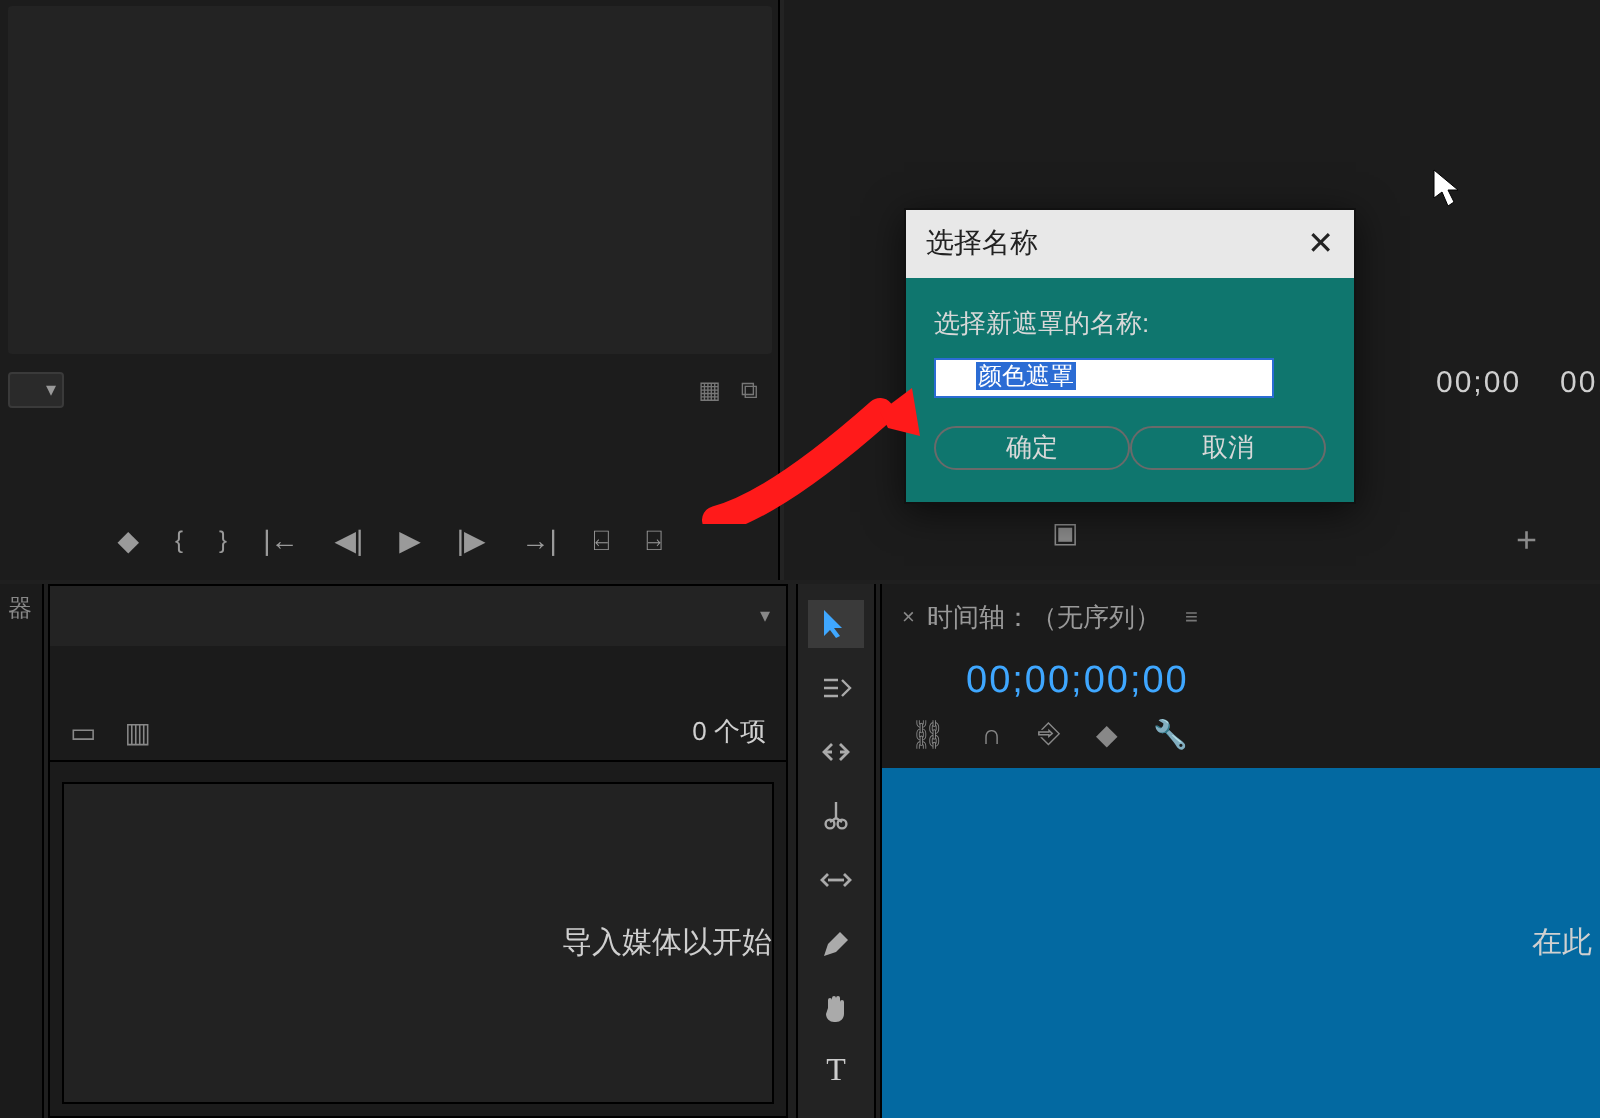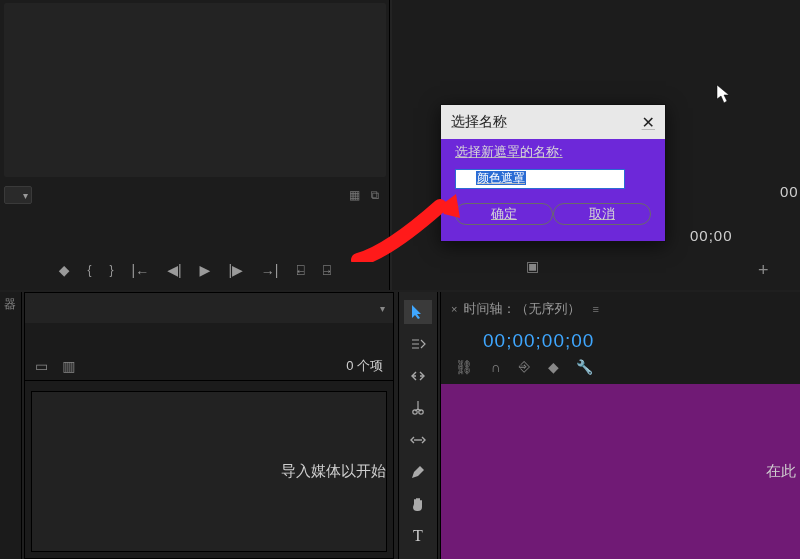--- a/index.html
+++ b/index.html
@@ -15,21 +15,21 @@
   .ctrl-row { position: absolute; left: 0; top: 183px; width: 100%; height: 24px; display: flex; align-items: center; }
   .ctrl-row .combo { margin-left: 4px; width: 28px; height: 18px; background: #2a2a2a; border: 1px solid #3a3a3a; border-radius: 2px; display: flex; align-items: center; justify-content: flex-end; padding-right: 3px; color: #999; font-size: 10px; }
   .ctrl-row .spacer { flex: 1; }
   .ctrl-row .ic { margin-right: 10px; color: #777; font-size: 12px; }
 
   .transport { position: absolute; left: 0; top: 255px; width: 390px; height: 30px; display: flex; align-items: center; justify-content: center; gap: 18px; color: #888; }
   .transport .ticon { font-size: 14px; color: #9a9a9a; }
   .transport .ticon.small { font-size: 12px; }
 
   .tc-right { position: absolute; top: 183px; color: #cfcfcf; font-size: 15px; letter-spacing: 1px; }
-  .tc-right.a { left: 690px; margin-top: 44px; }
+  .tc-right.a { left: 718px; }
   .tc-right.b { left: 780px; }
   .plus { position: absolute; left: 758px; top: 260px; color: #8a8a8a; font-size: 18px; }
 
   
   .panels { position: absolute; left: 0; top: 292px; width: 800px; height: 267px; }
   .panel-a { position: absolute; left: 0; top: 0; width: 22px; height: 267px; background: #1b1b1b; border-right: 1px solid #000; }
   .panel-a .chev { position: absolute; left: 4px; top: 4px; color: #888; font-size: 12px; }
 
   .panel-project { position: absolute; left: 24px; top: 0; width: 370px; height: 267px; background: #1b1b1b; border: 1px solid #000; }
   .proj-header { position: absolute; left: 0; top: 0; width: 100%; height: 30px; background: #232323; display: flex; align-items: center; padding-left: 8px; color: #d0d0d0; font-size: 12px; }
@@ -44,27 +44,27 @@
   .toolcol .tool.selected { background: #3a3a3a; }
   .toolcol .tool svg { width: 16px; height: 16px; }
 
   .panel-timeline { position: absolute; left: 440px; top: 0; width: 360px; height: 267px; background: #1b1b1b; border-left: 1px solid #000; }
   .tl-tab { position: absolute; left: 10px; top: 8px; color: #999; font-size: 13px; display: flex; align-items: center; gap: 6px; }
   .tl-tab .x { color: #888; font-size: 11px; }
   .tl-tab .menu { color: #777; font-size: 11px; margin-left: 6px; }
   .tl-tc { position: absolute; left: 14px; top: 38px; color: #3fa7ff; font-size: 19px; letter-spacing: 1px; margin-left: 28px; }
   .tl-icons { position: absolute; left: 14px; top: 66px; display: flex; gap: 18px; color: #888; font-size: 14px; align-items: center; }
 
-  .tl-body { position: absolute; left: 0; top: 92px; right: 0; bottom: 0; background: #701a75; display: flex; align-items: center; justify-content: flex-end; padding-right: 4px; color: #d0d0d0; font-size: 15px; }
-
-  
-  .dialog { position: absolute; left: 440px; top: 104px; width: 226px; background: #6d28d9; border: 1px solid #111; box-shadow: 0 4px 18px rgba(0,0,0,0.6); text-decoration: underline; }
+  .tl-body { position: absolute; left: 0; top: 92px; right: 0; bottom: 0; background: #0369a1; display: flex; align-items: center; justify-content: flex-end; padding-right: 4px; color: #d0d0d0; font-size: 15px; }
+
+  
+  .dialog { position: absolute; left: 452px; top: 104px; width: 226px; background: #0f766e; border: 1px solid #111; box-shadow: 0 4px 18px rgba(0,0,0,0.6); }
   .dlg-title { height: 34px; background: #e8e8e8; color: #222; display: flex; align-items: center; padding: 0 10px; font-size: 14px; }
   .dlg-title .close { margin-left: auto; font-size: 16px; color: #222; cursor: pointer; }
-  .dlg-body { padding: 4px 14px 16px 14px; }
+  .dlg-body { padding: 14px 14px 16px 14px; }
   .dlg-label { color: #d8d8d8; font-size: 13px; margin-bottom: 8px; }
   .dlg-input { width: 170px; height: 20px; background: #fff; border: 1px solid #2b6cd4; padding: 0 4px; font-size: 12px; color: #fff; }
   .dlg-input .seltext { background: #2b6cd4; color: #fff; padding: 0 1px; margin-left: 16px; }
   .dlg-btns { display: flex; gap: 0; margin-top: 14px; }
   .dlg-btn { flex: 1; height: 22px; border: 1px solid #6a6a6a; border-radius: 11px; background: transparent; color: #d8d8d8; display: flex; align-items: center; justify-content: center; font-size: 13px; cursor: pointer; }
 
   
   .arrow { position: absolute; left: 348px; top: 192px; width: 120px; height: 70px; pointer-events: none; }
 
   

